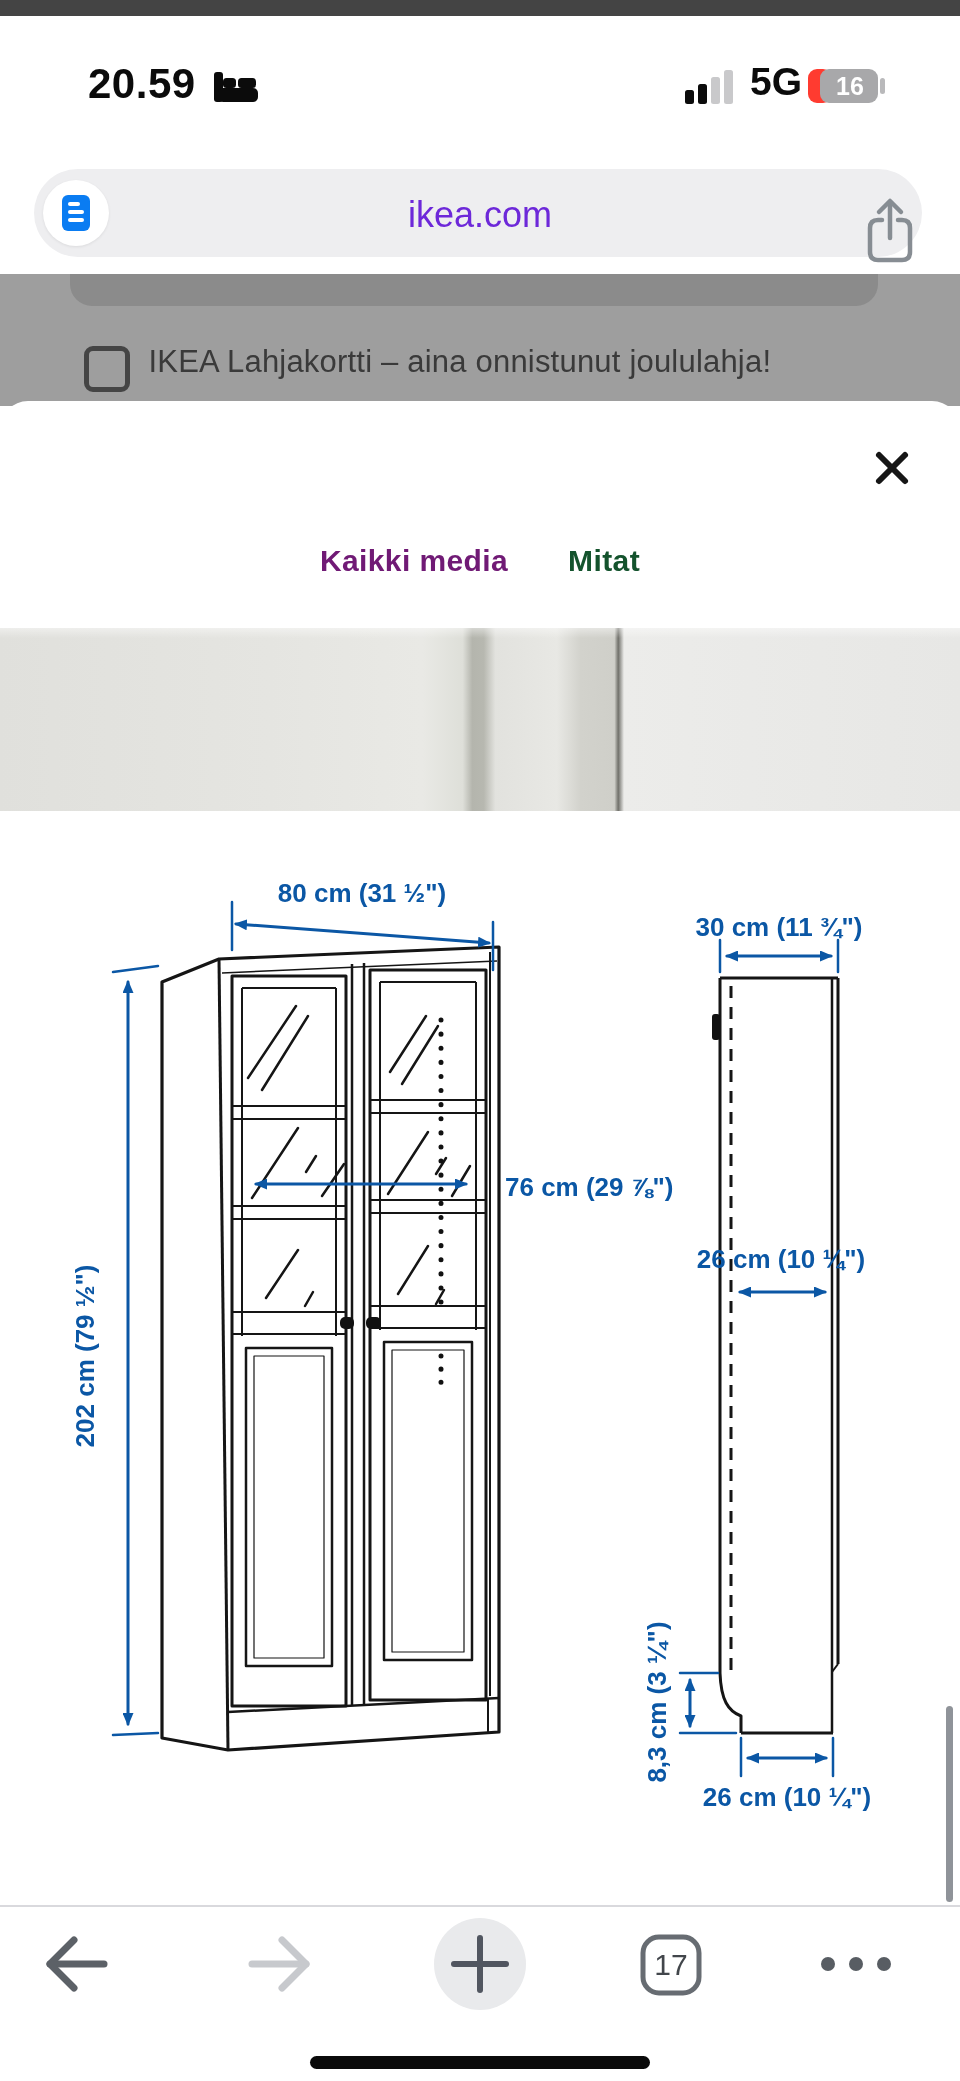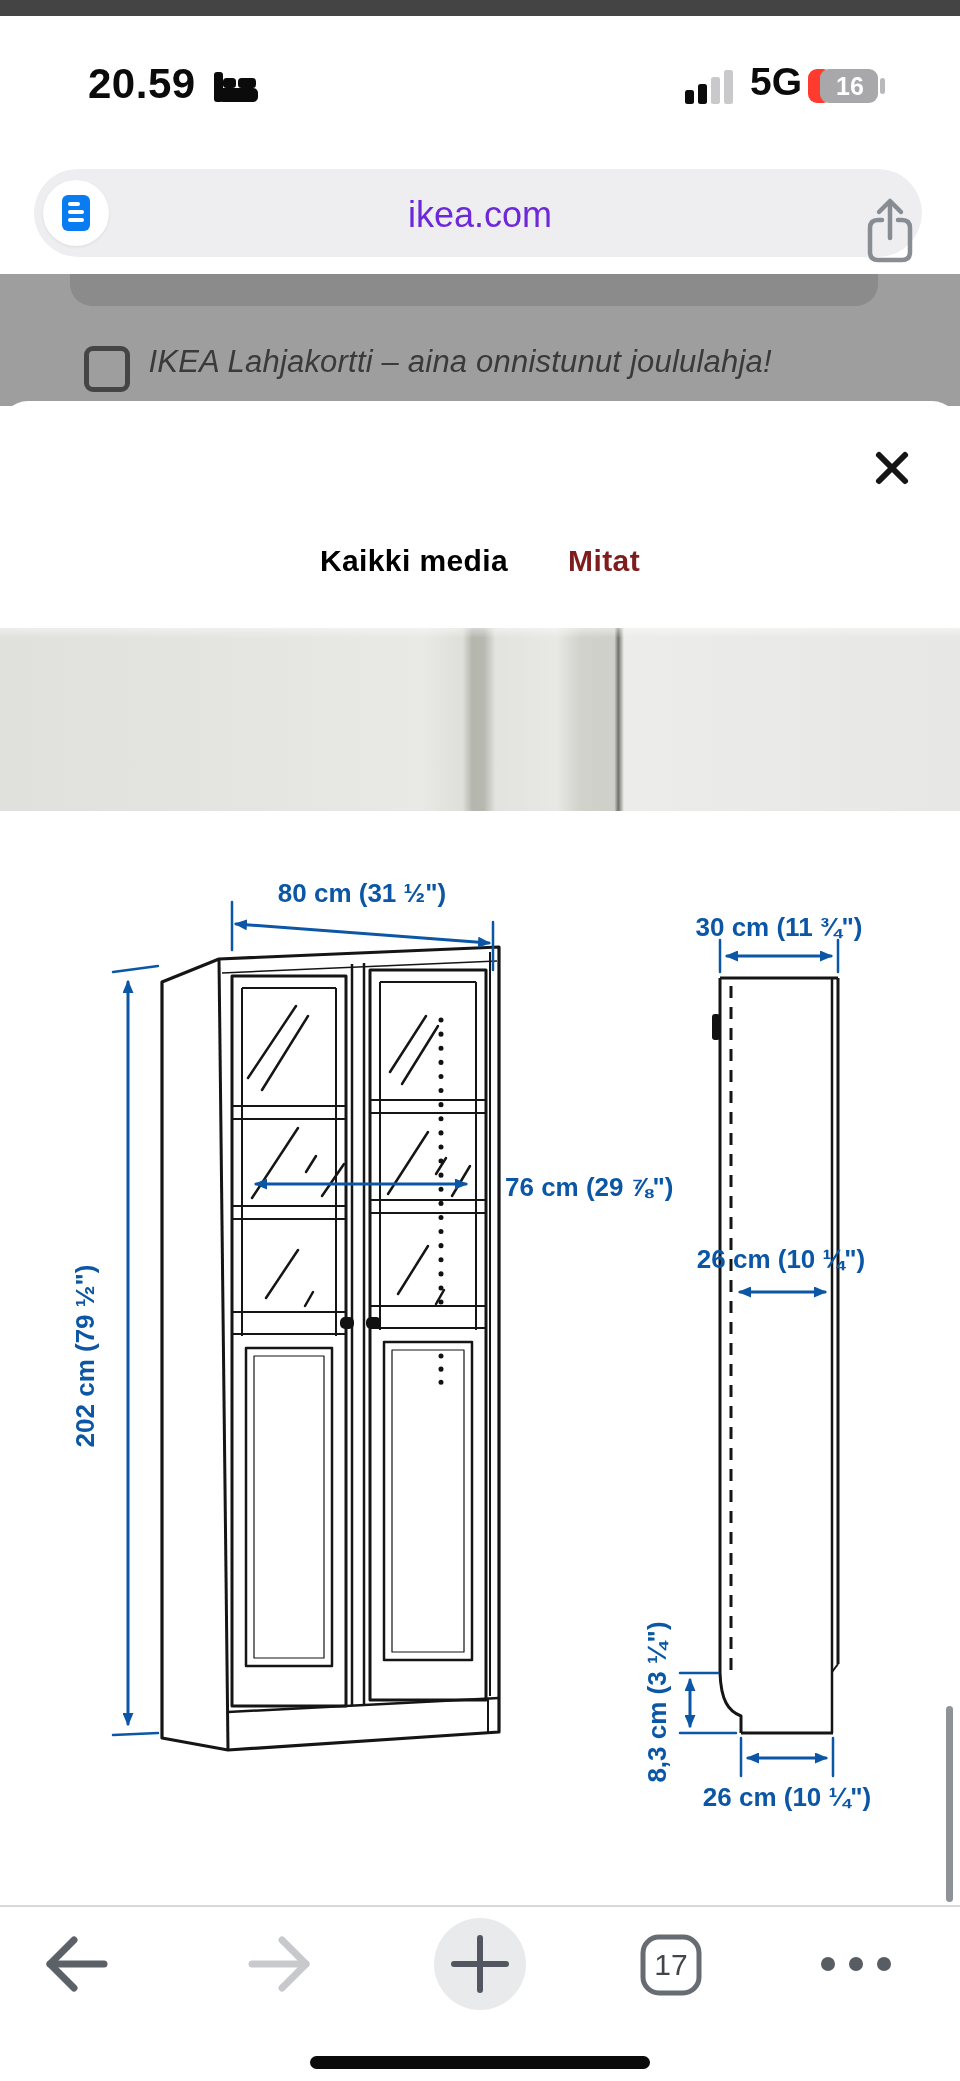--- a/index.html
+++ b/index.html
@@ -11,32 +11,32 @@
   }
   .abs{position:absolute;}
   
   .status-time{left:88px;top:44px;font-size:42px;font-weight:700;color:#0b0b0b;letter-spacing:.5px;}
   .status-5g{left:750px;top:44px;font-size:39px;font-weight:600;color:#0b0b0b;}
   
   .url-pill{left:34px;top:153px;width:888px;height:88px;border-radius:44px;background:#eeeef0;}
   .reader-circle{left:43px;top:164px;width:66px;height:66px;border-radius:50%;background:#ffffff;box-shadow:0 1px 3px rgba(0,0,0,.08);}
   .url-text{left:0;top:178px;width:960px;text-align:center;font-size:36px;color:#6d28d9;}
   
-  .overlay{left:0;top:258px;width:960px;height:132px;background:#9e9e9e;font-style:italic;}
+  .overlay{left:0;top:258px;width:960px;height:132px;background:#9e9e9e;}
   .overlay-card{left:70px;top:0;width:808px;height:32px;background:#8b8b8b;border-radius:0 0 22px 22px;}
   .banner-row{left:84px;top:70px;width:876px;height:62px;white-space:nowrap;overflow:hidden;}
   .banner-box{display:inline-block;vertical-align:top;width:36px;height:36px;border:5px solid #454545;border-radius:9px;margin-right:14px;margin-top:2px;}
   .banner-text{display:inline-block;vertical-align:top;font-size:31px;font-weight:500;color:#3a3a3a;letter-spacing:.2px;}
   
   .sheet{left:0;top:385px;width:960px;height:1696px;background:#ffffff;border-radius:28px 28px 0 0;}
   .close-btn{left:872px;top:432px;width:40px;height:40px;cursor:pointer;}
   .tabs{left:0;top:528px;width:960px;display:flex;justify-content:center;gap:60px;}
   .tab{font-size:30px;font-weight:700;letter-spacing:.4px;cursor:pointer;}
-  .tab.active{color:#000000;}
-  .tab.inactive{color:#7f1d1d;}
+  .tab.active{color:#701a75;}
+  .tab.inactive{color:#14532d;}
   
   .photo{left:0;top:612px;width:960px;height:183px;
     background:
       linear-gradient(180deg,rgba(255,255,255,.45) 0px,rgba(255,255,255,0) 10px),
       linear-gradient(90deg,
         #e0e0dc 0%, #e5e5e1 28%, #e9e9e5 44%,
         #dedfd9 48.2%, #b4b5ad 49.2%, #b7b8b0 50.4%, #e2e2de 51.6%,
         #e8e8e4 58%, #d2d2cc 60.5%, #cfcfc9 64%,
         #70706a 64.4%, #ececea 65%,
         #eaeae8 78%, #e7e7e5 100%);

